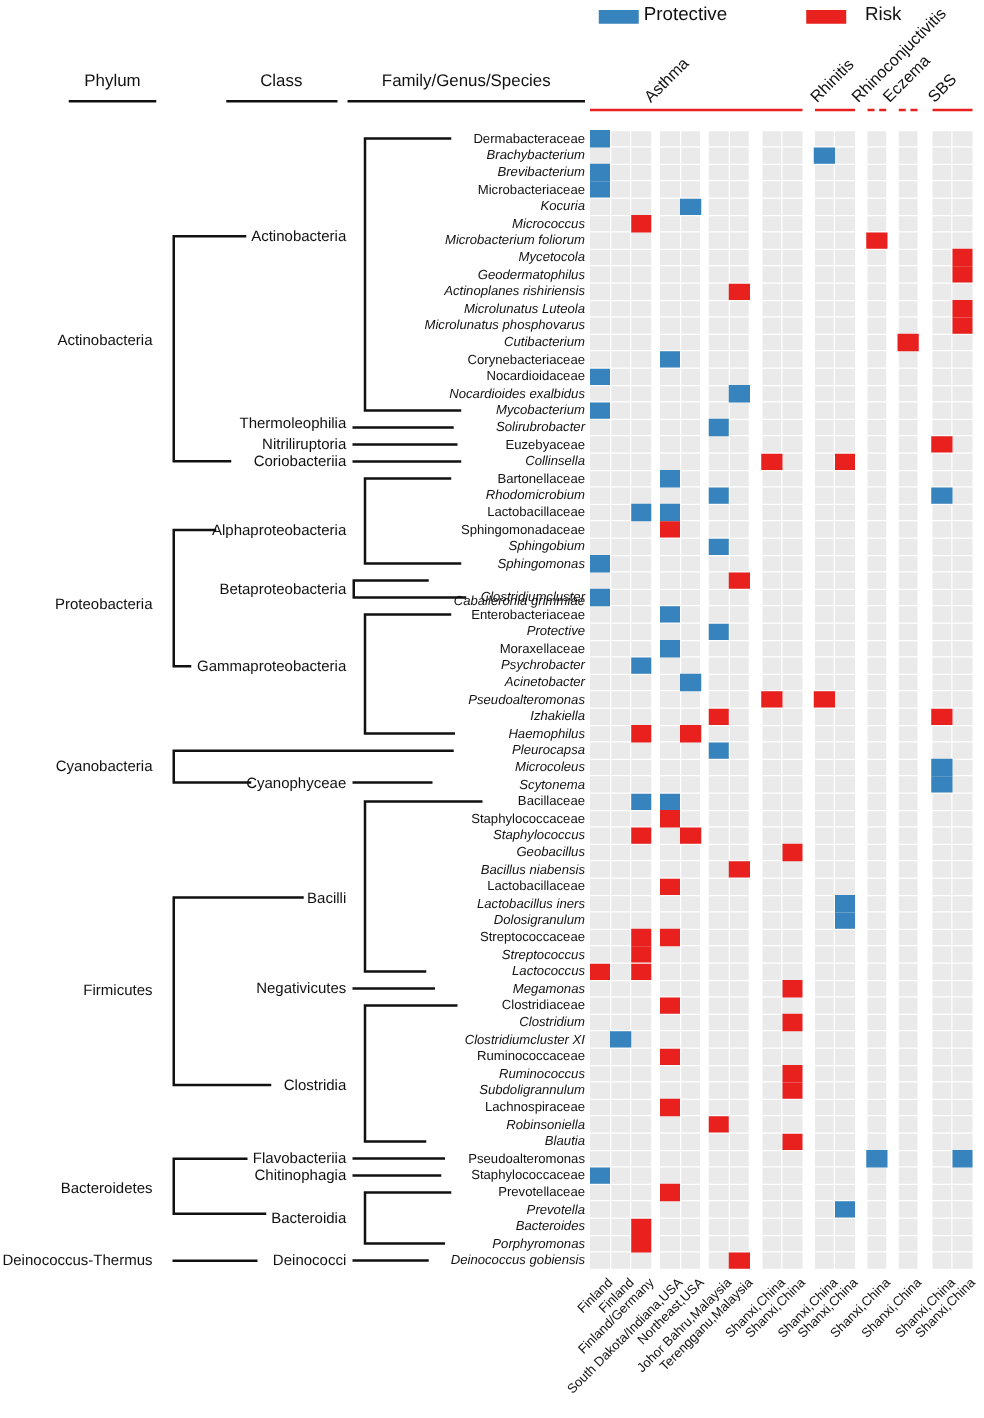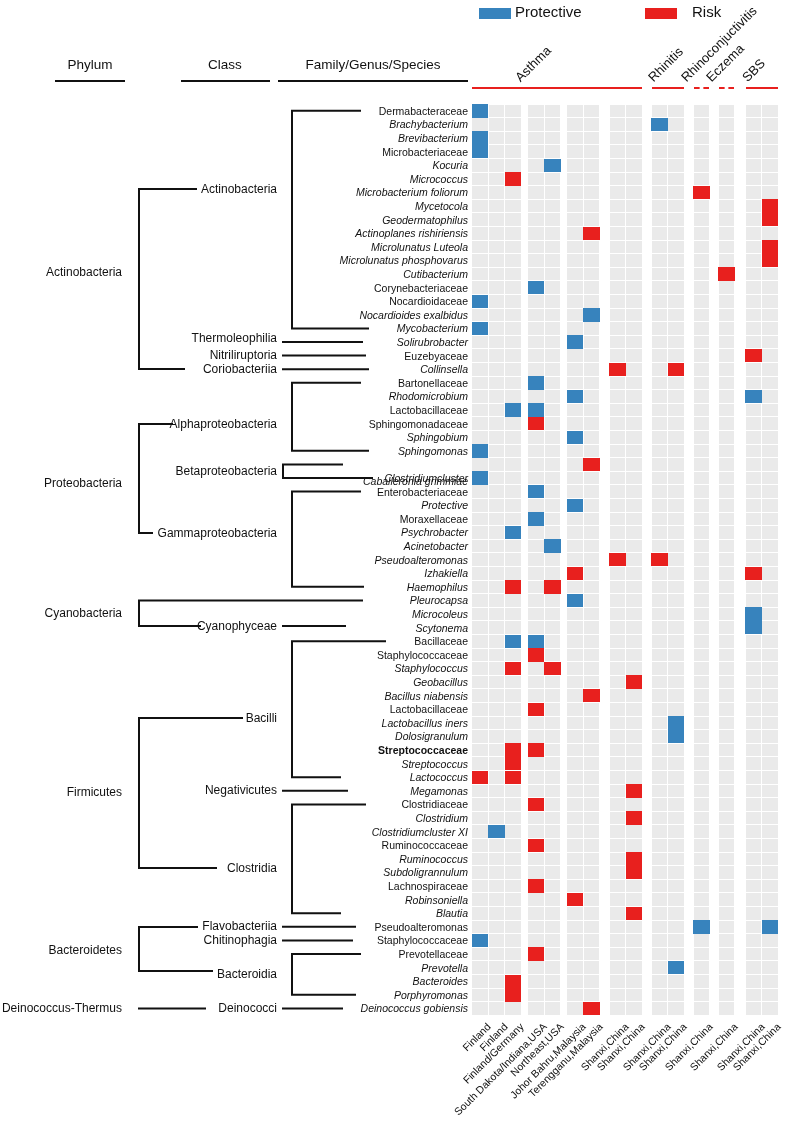--- a/index.html
+++ b/index.html
@@ -1166,21 +1166,21 @@
       <div class="taxon" style="top: 608px; font-style: italic;">Microcoleus</div>
       <div class="taxon" style="top: 621.6px; font-style: italic;">Scytonema</div>
       <div class="taxon" style="top: 635.2px;">Bacillaceae</div>
       <div class="taxon" style="top: 648.8px;">Staphylococcaceae</div>
       <div class="taxon" style="top: 662.4px; font-style: italic;">Staphylococcus</div>
       <div class="taxon" style="top: 676px; font-style: italic;">Geobacillus</div>
       <div class="taxon" style="top: 689.6px; font-style: italic;">Bacillus niabensis</div>
       <div class="taxon" style="top: 703.2px;">Lactobacillaceae</div>
       <div class="taxon" style="top: 716.8px; font-style: italic;">Lactobacillus iners</div>
       <div class="taxon" style="top: 730.4px; font-style: italic;">Dolosigranulum</div>
-      <div class="taxon" style="top: 744px; font-weight: bold;">Streptococcaceae</div>
+      <div class="taxon" style="top: 744px;">Streptococcaceae</div>
       <div class="taxon" style="top: 757.6px; font-style: italic;">Streptococcus</div>
       <div class="taxon" style="top: 771.2px; font-style: italic;">Lactococcus</div>
       <div class="taxon" style="top: 784.8px; font-style: italic;">Megamonas</div>
       <div class="taxon" style="top: 798.4px;">Clostridiaceae</div>
       <div class="taxon" style="top: 812px; font-style: italic;">Clostridium</div>
       <div class="taxon" style="top: 825.6px; font-style: italic;">Clostridiumcluster XI</div>
       <div class="taxon" style="top: 839.2px;">Ruminococcaceae</div>
       <div class="taxon" style="top: 852.8px; font-style: italic;">Ruminococcus</div>
       <div class="taxon" style="top: 866.4px; font-style: italic;">Subdoligrannulum</div>
       <div class="taxon" style="top: 880px;">Lachnospiraceae</div>

